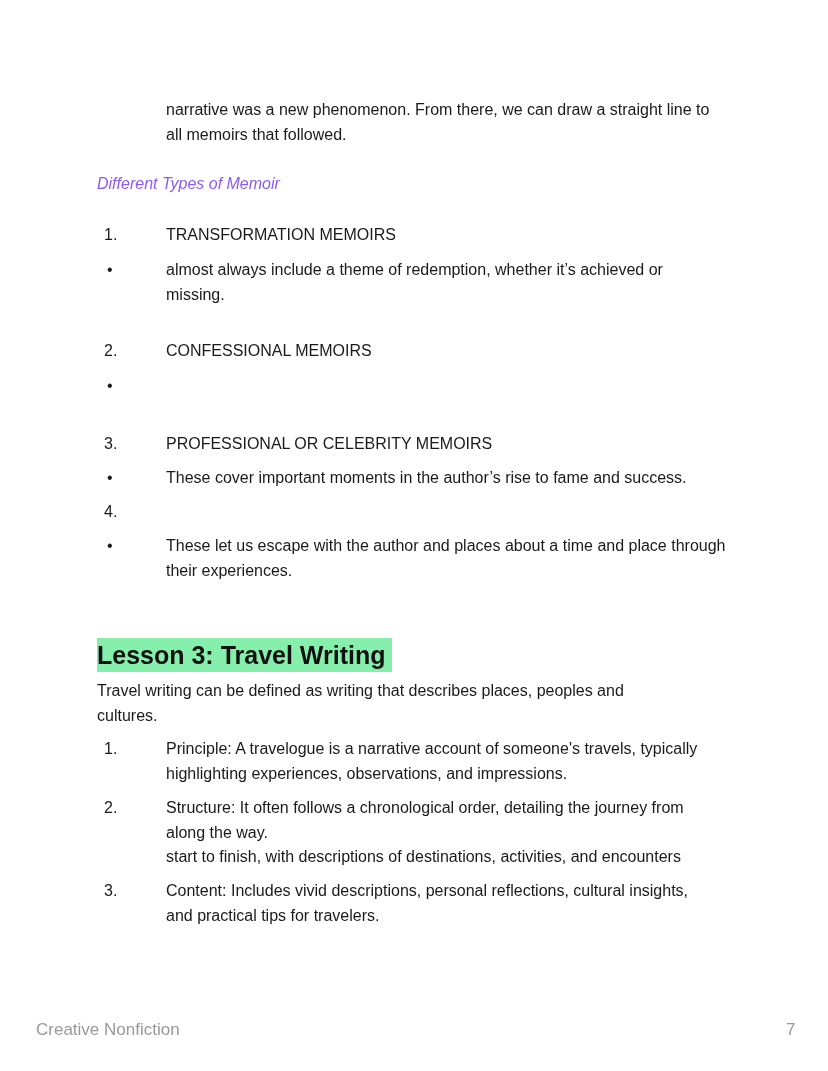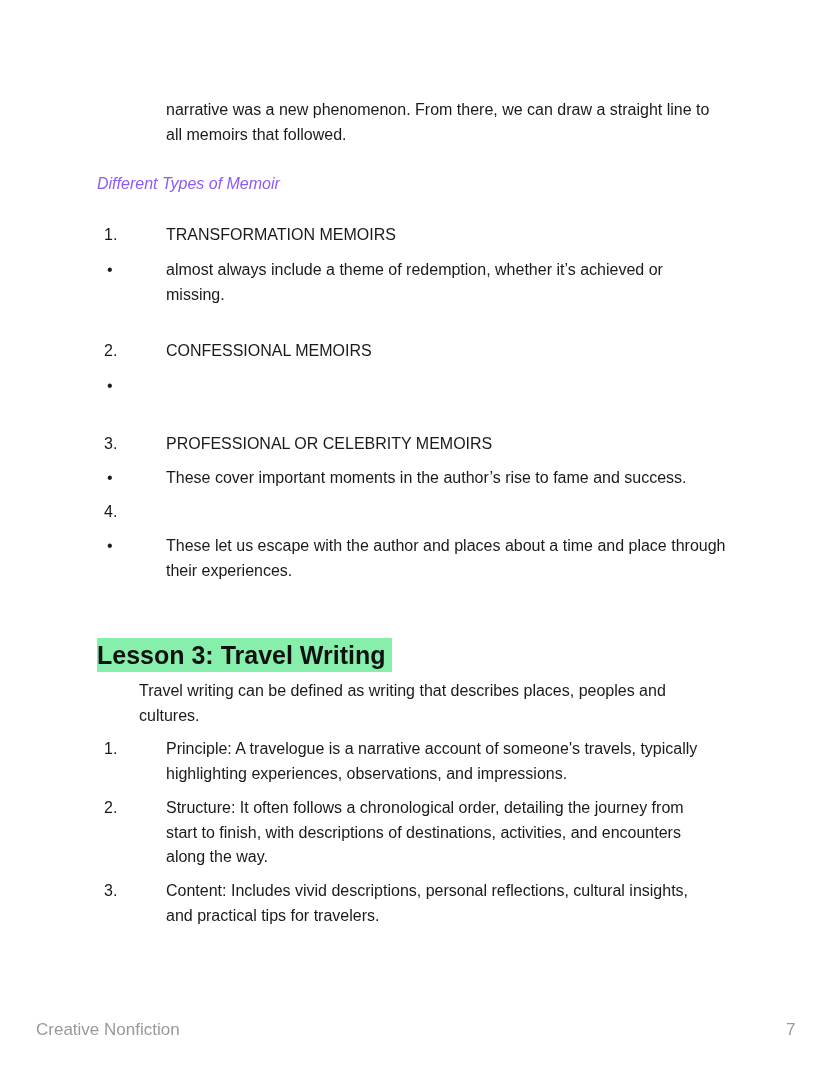--- a/index.html
+++ b/index.html
@@ -1,21 +1,21 @@
 <!DOCTYPE html>
 <html><head>
 <meta charset="utf-8">
 <style>
   html, body { margin: 0; padding: 0; background: #ffffff; }
   body { width: 828px; height: 1071px; position: relative; overflow: hidden;
          font-family: "Liberation Sans", "DejaVu Sans", sans-serif; color: #1a1a1a; }
   .page { position: absolute; left: 0; top: 0; width: 828px; height: 1071px; }
   .p { position: absolute; font-size: 16px; line-height: 24.5px; margin: 0; }
   .indent { left: 126px; width: 620px; margin-left: 40px; }
-  .full { left: 97px; width: 650px; margin-left: 42px; }
+  .full { left: 97px; width: 650px; }
   .marker { position: absolute; left: 104px; font-size: 16px; line-height: 24.5px; }
   .bullet { position: absolute; left: 107px; font-size: 16px; line-height: 24.5px; }
   .subhead { position: absolute; left: 97px; top: 172px; font-size: 16px; line-height: 24px; color: #8b5cf6; font-style: italic; }
   .h2 { position: absolute; left: 97px; top: 638px; font-size: 25px; font-weight: bold; line-height: 34px;
         background: #86efac; padding: 0 6px 0 0; color: #111; }
   .footer { position: absolute; top: 1020px; font-size: 17px; color: #999; }
 </style>
 </head>
 <body>
 
@@ -63,22 +63,22 @@
 
   <span class="marker" style="top:737px">1.</span>
   <div class="p indent" style="top:737px">
     <div>Principle: A travelogue is a narrative account of someone's travels, typically</div>
     <div>highlighting experiences, observations, and impressions.</div>
   </div>
 
   <span class="marker" style="top:796px">2.</span>
   <div class="p indent" style="top:796px">
     <div>Structure: It often follows a chronological order, detailing the journey from</div>
+    <div>along the way.</div>
     <div>start to finish, with descriptions of destinations, activities, and encounters</div>
-    <div>along the way.</div>
   </div>
 
   <span class="marker" style="top:879px">3.</span>
   <div class="p indent" style="top:879px">
     <div>Content: Includes vivid descriptions, personal reflections, cultural insights,</div>
     <div>and practical tips for travelers.</div>
   </div>
 
   <div class="footer" style="left:36px">Creative Nonfiction</div>
   <div class="footer" style="left:786px">7</div>

